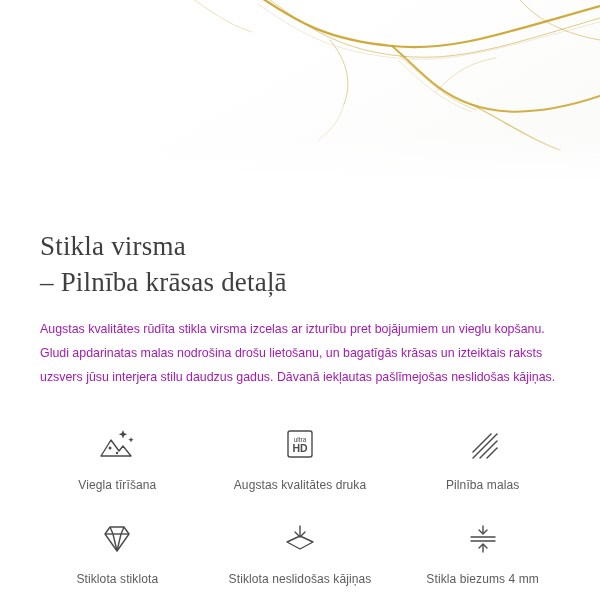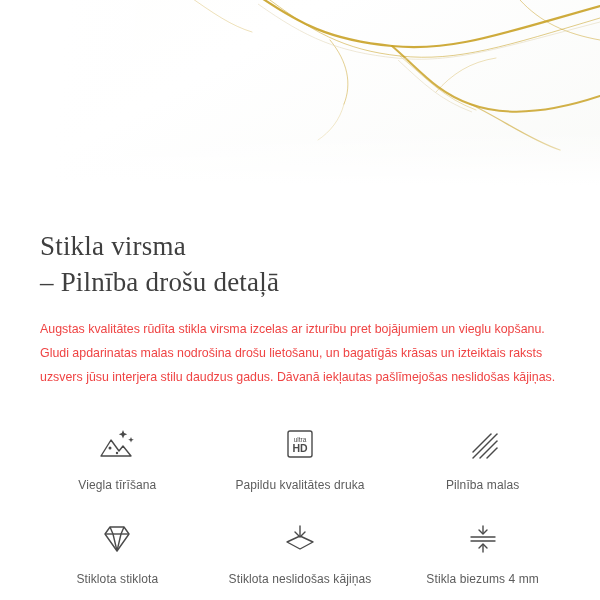--- a/index.html
+++ b/index.html
@@ -65,21 +65,21 @@
     color: #3f3f3f;
     font-weight: 400;
     letter-spacing: 0.2px;
     margin: 0 0 18px 0;
   }
   .title .l2 { display: block; }
 
   .body-copy {
     font-size: 12.4px;
     line-height: 1.92;
-    color: #ef4444;
+    color: #a21caf;
     margin: 0;
     max-width: 530px;
   }
 
   
   .features {
     margin-top: 34px;
     padding: 0 26px;
     display: grid;
     grid-template-columns: repeat(3, 1fr);
@@ -134,21 +134,21 @@
       </g>
     </svg>
 
     <div class="left-white"></div>
     <div class="corner-fade"></div>
   </div>
 
   <div class="content">
     <h1 class="title">
       <span>Stikla virsma</span>
-      <span class="l2">– Pilnība drošu detaļā</span>
+      <span class="l2">– Pilnība krāsas detaļā</span>
     </h1>
     <p class="body-copy">Augstas kvalitātes rūdīta stikla virsma izcelas ar izturību pret bojājumiem un vieglu kopšanu. Gludi apdarinatas malas nodrošina drošu lietošanu, un bagatīgās krāsas un izteiktais raksts uzsvers jūsu interjera stilu daudzus gadus. Dāvanā iekļautas pašlīmejošas neslidošas kājiņas.</p>
   </div>
 
   <div class="features">
 
     <div class="feature">
       <div class="feature-icon">
         <svg width="40" height="36" viewBox="0 0 40 36" fill="none" stroke="#4a4a4a" stroke-width="1.4" stroke-linejoin="round" stroke-linecap="round">
           <path d="M4,29 L14,13 L22,24 L26,19 L34,29 Z"></path>
@@ -162,21 +162,21 @@
     </div>
 
     <div class="feature">
       <div class="feature-icon">
         <svg width="40" height="38" viewBox="0 0 40 38" fill="none">
           <rect x="8" y="5" width="24" height="26" rx="2" stroke="#4a4a4a" stroke-width="1.4"></rect>
           <text x="20" y="16" text-anchor="middle" font-family="Liberation Sans, sans-serif" font-size="6.5" fill="#4a4a4a">ultra</text>
           <text x="20" y="26" text-anchor="middle" font-family="Liberation Sans, sans-serif" font-size="10.5" font-weight="bold" fill="#4a4a4a">HD</text>
         </svg>
       </div>
-      <div class="feature-label">Papildu kvalitātes druka</div>
+      <div class="feature-label">Augstas kvalitātes druka</div>
     </div>
 
     <div class="feature">
       <div class="feature-icon">
         <svg width="40" height="34" viewBox="0 0 40 34" fill="none" stroke="#4a4a4a" stroke-width="1.5" stroke-linecap="round">
           <path d="M10,24 L28,6"></path>
           <path d="M10,30 L34,6"></path>
           <path d="M17,30 L34,13"></path>
           <path d="M24,30 L34,20"></path>
         </svg>

